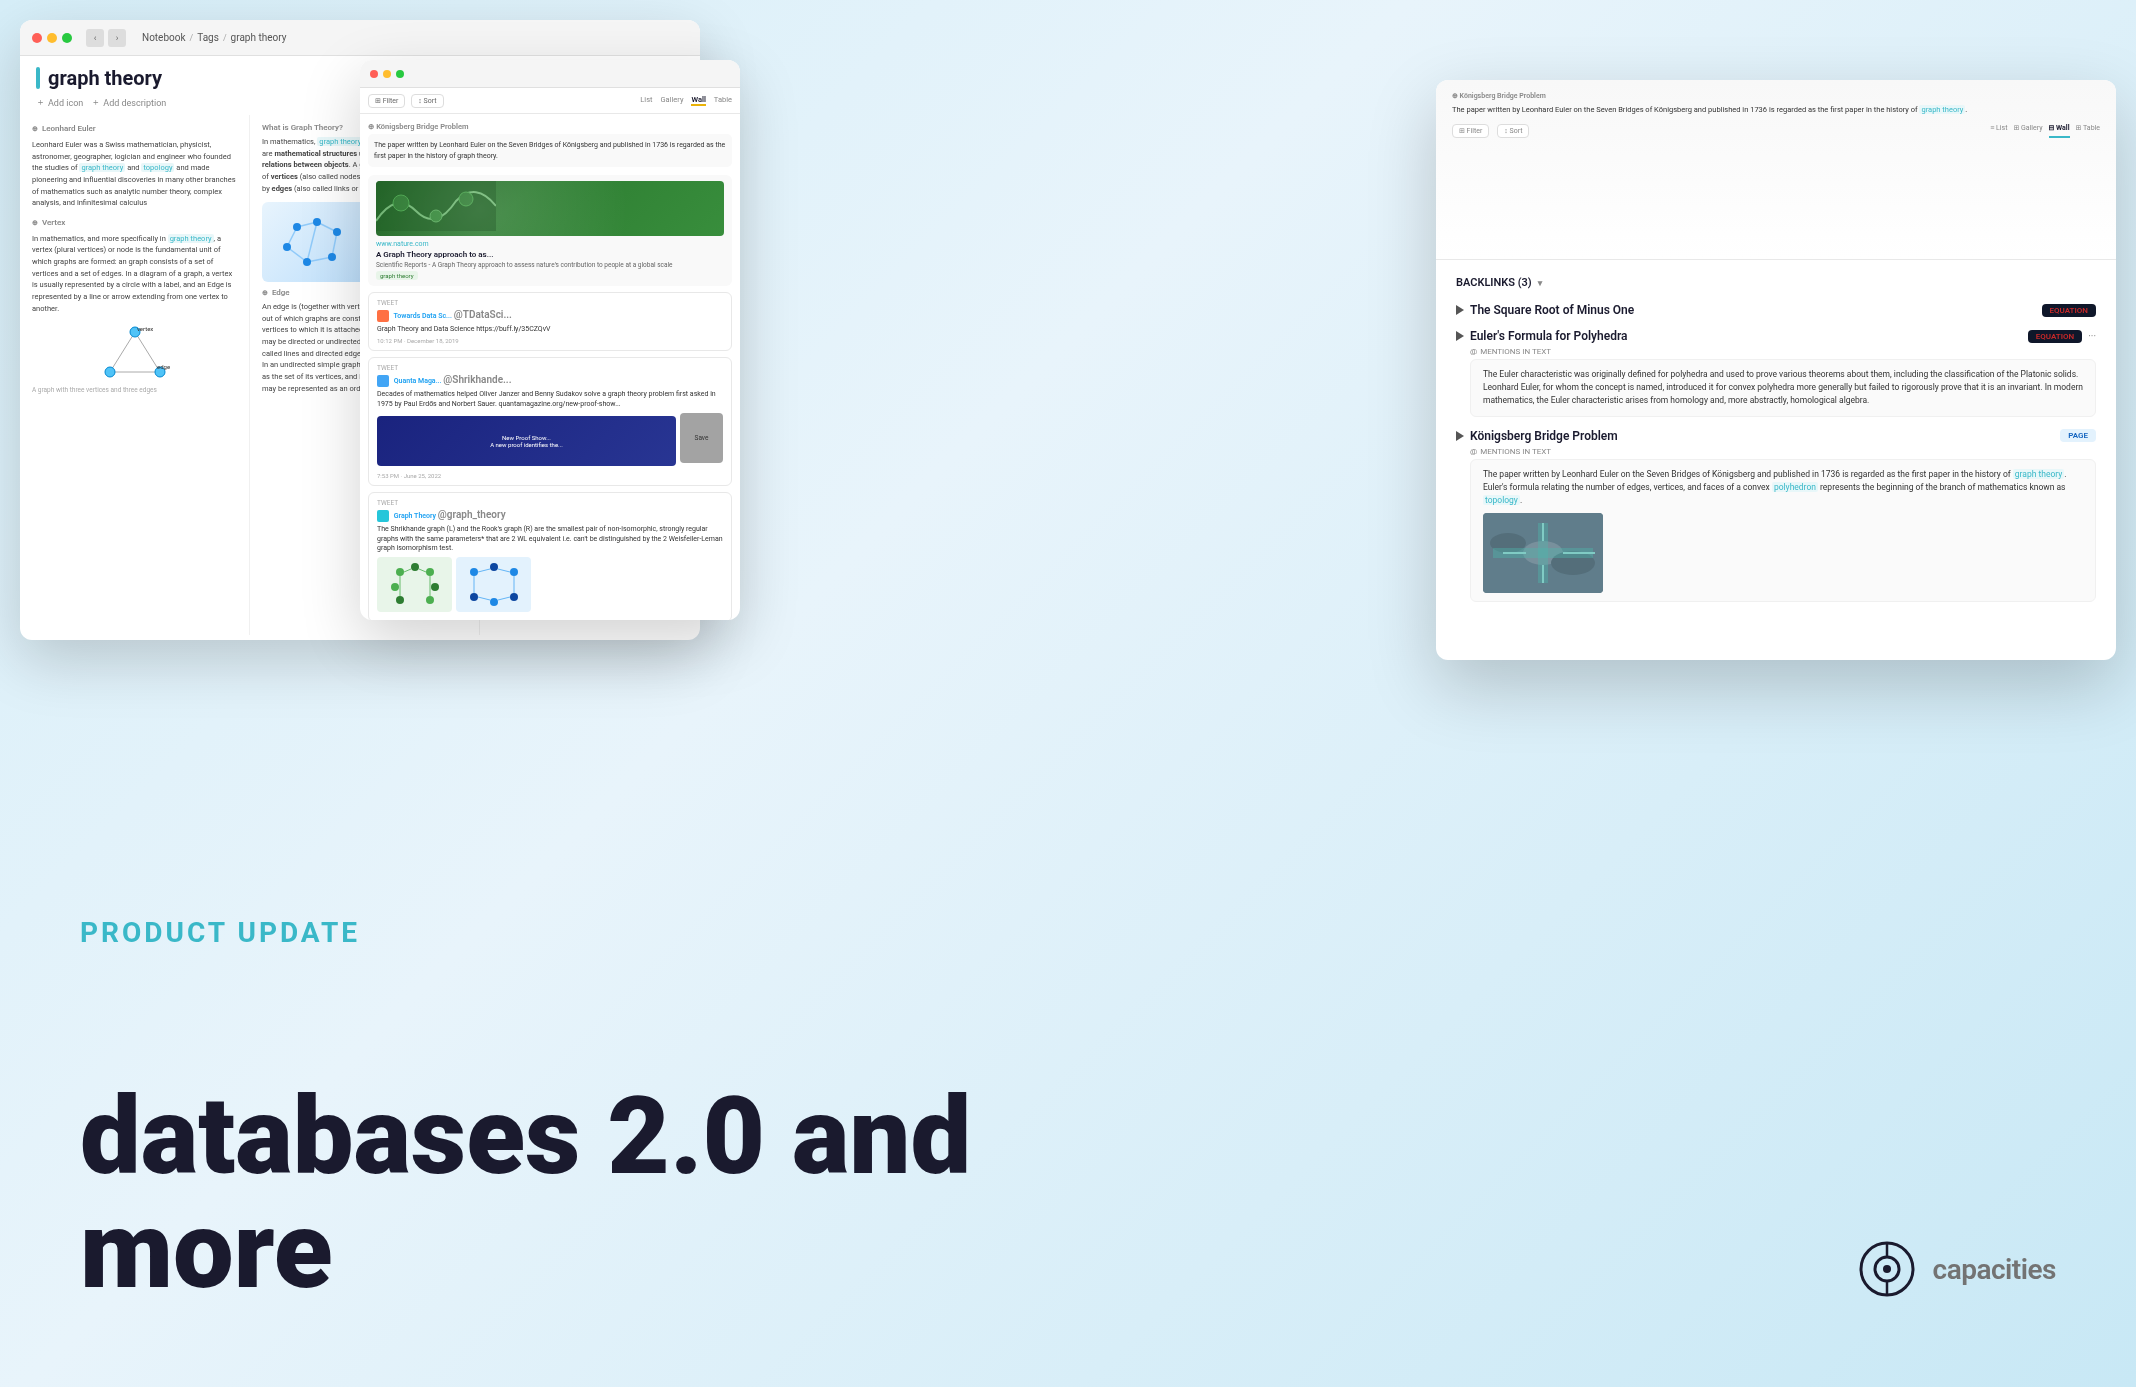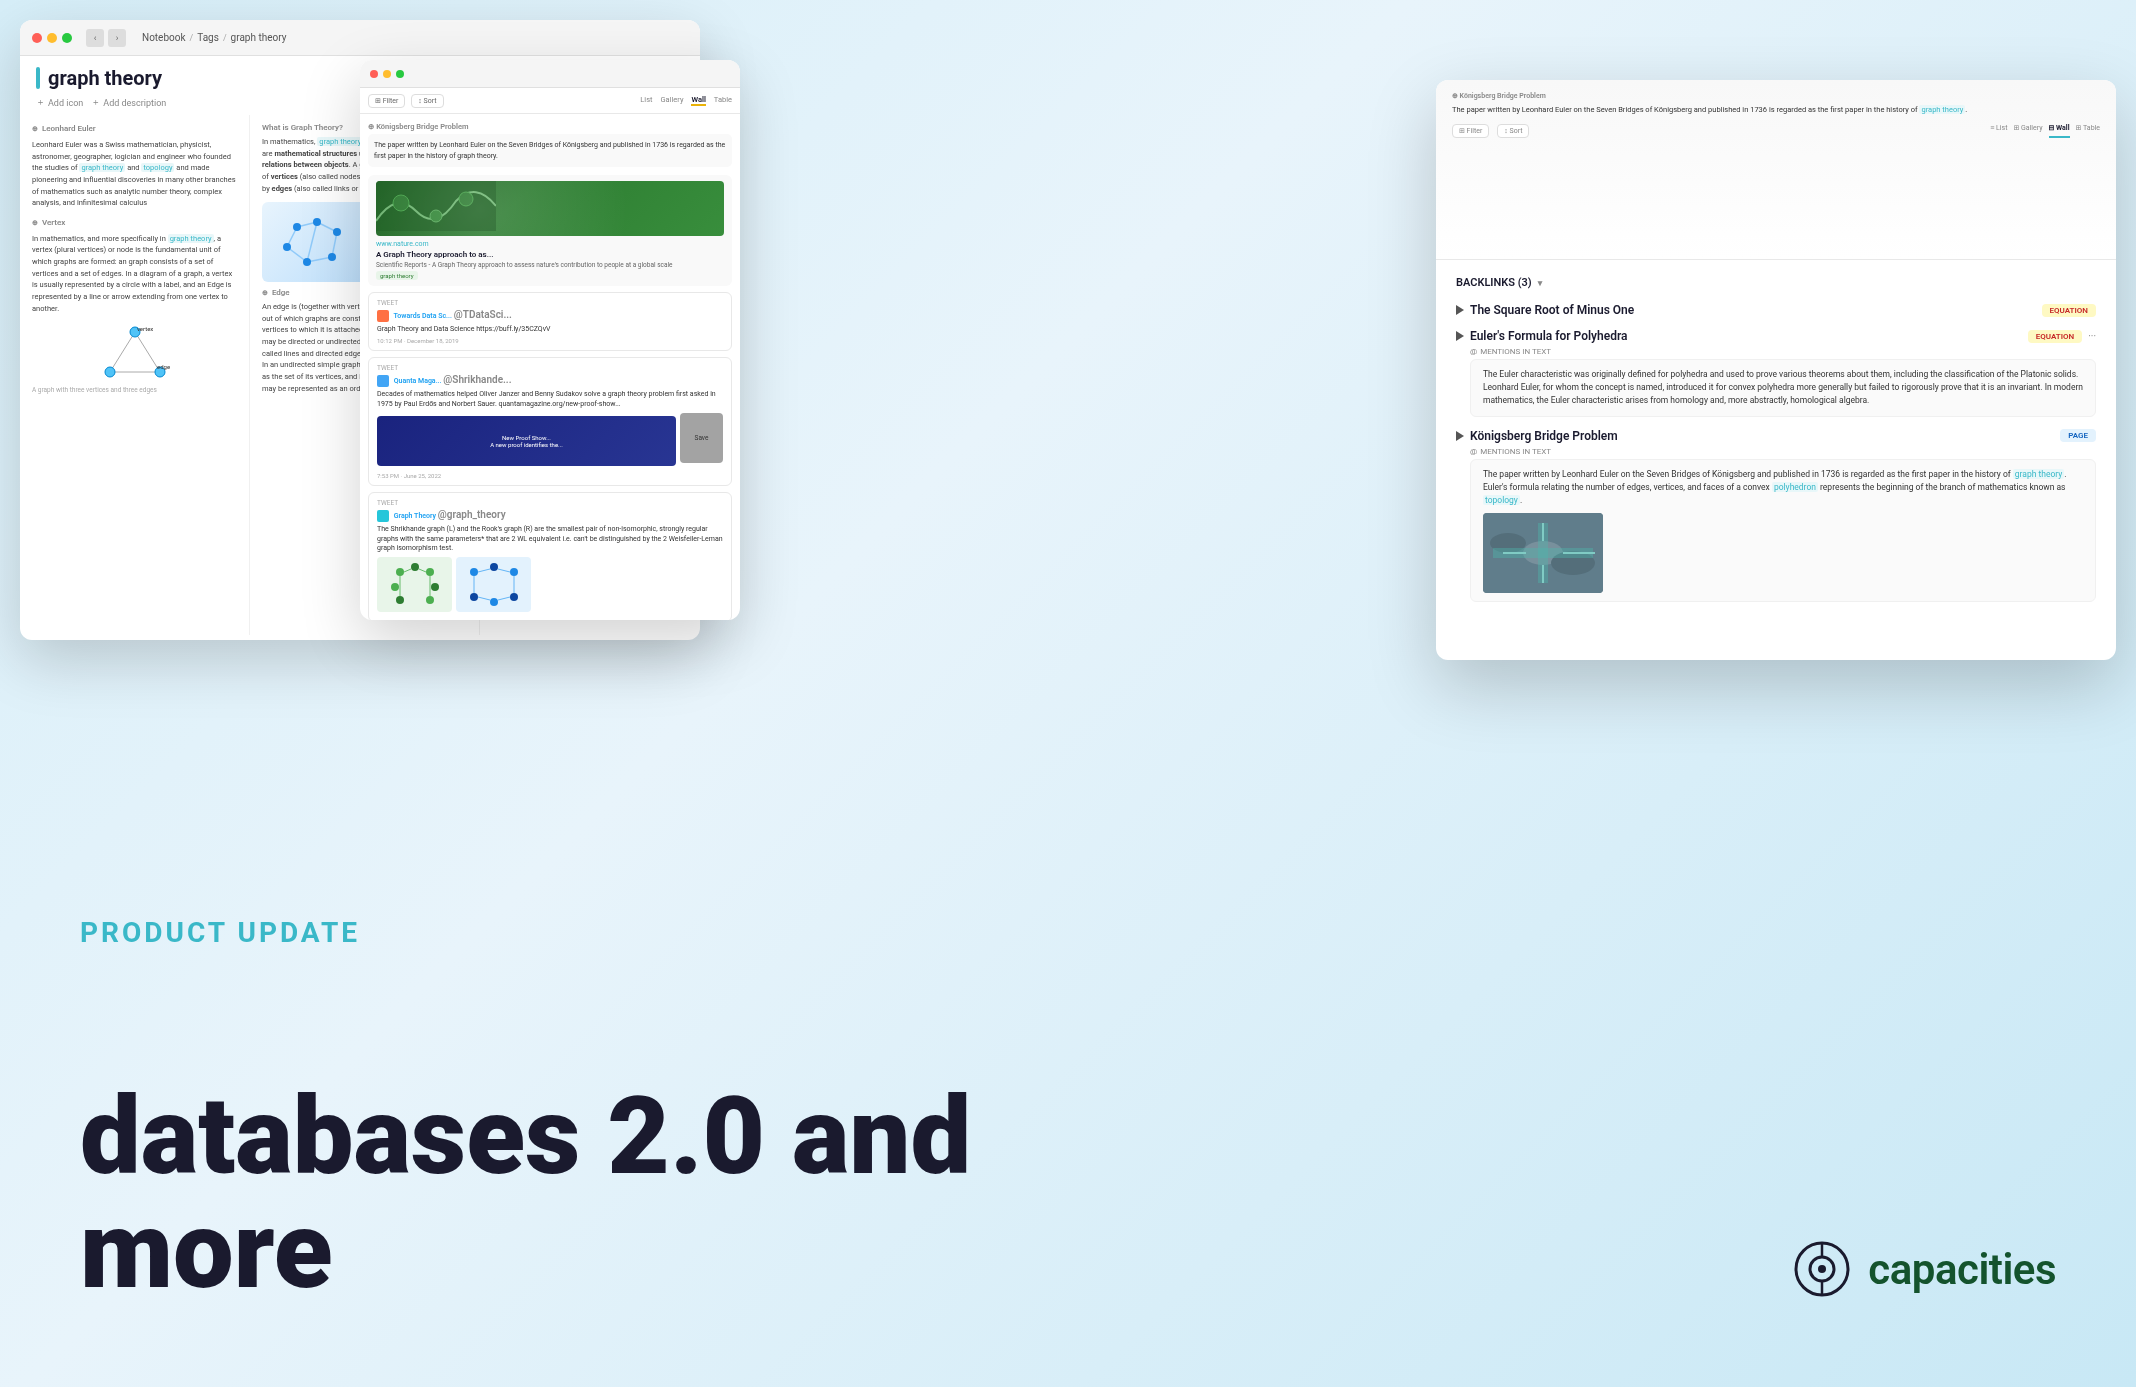--- a/index.html
+++ b/index.html
@@ -44,23 +44,23 @@
       display: flex;
       align-items: center;
       gap: 18px;
       margin-bottom: 10px;
     }
     .brand-logo-icon {
       width: 56px;
       height: 56px;
     }
     .brand-name {
-      font-size: 42px;
+      font-size: 28px;
       font-weight: 600;
-      color: #14532d;
+      color: #737373;
       letter-spacing: -0.5px;
     }
 
     
     .screenshot-left {
       position: absolute;
       left: 20px;
       top: 20px;
       width: 680px;
       height: 620px;
@@ -379,21 +379,21 @@
       font-weight: 600;
       color: #1a1a2e;
       flex: 1;
     }
     .backlink-badge {
       padding: 2px 8px;
       border-radius: 4px;
       font-size: 8px;
       font-weight: 600;
     }
-    .badge-equation { background: #fef9c3; color: #c62828; }
+    .badge-equation { background: #0f172a; color: #c62828; }
     .badge-page { background: #e3f2fd; color: #1565c0; }
     .badge-more { color: #888; font-size: 10px; cursor: pointer; }
 
     .backlink-mention-label {
       font-size: 8px;
       color: #888;
       margin-left: 14px;
       margin-bottom: 3px;
       display: flex;
       align-items: center;

